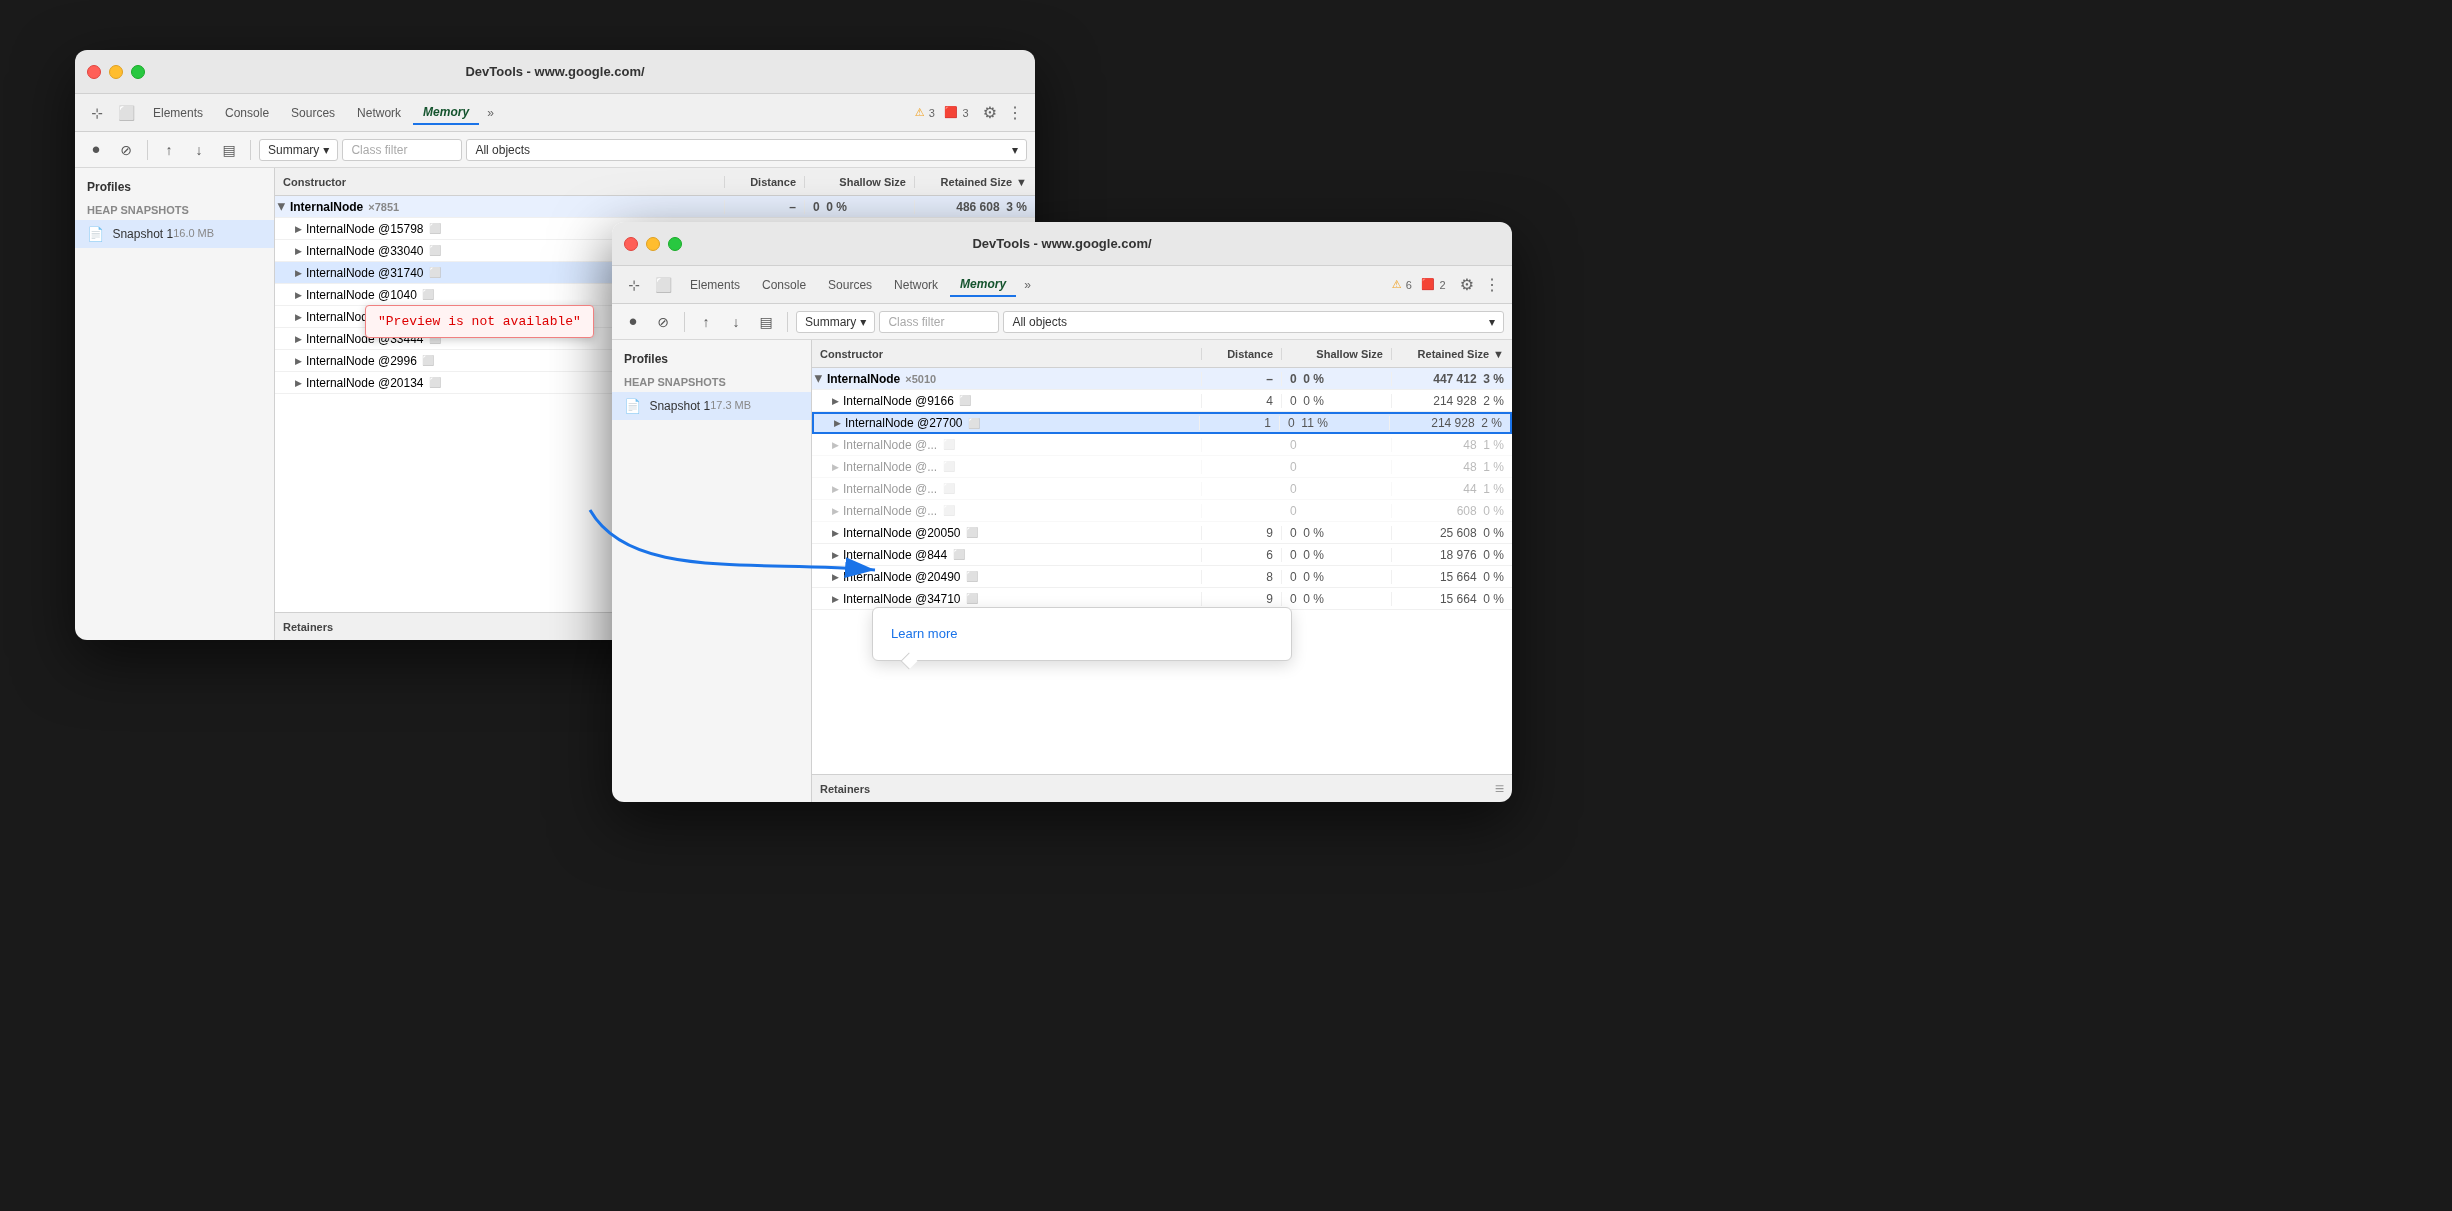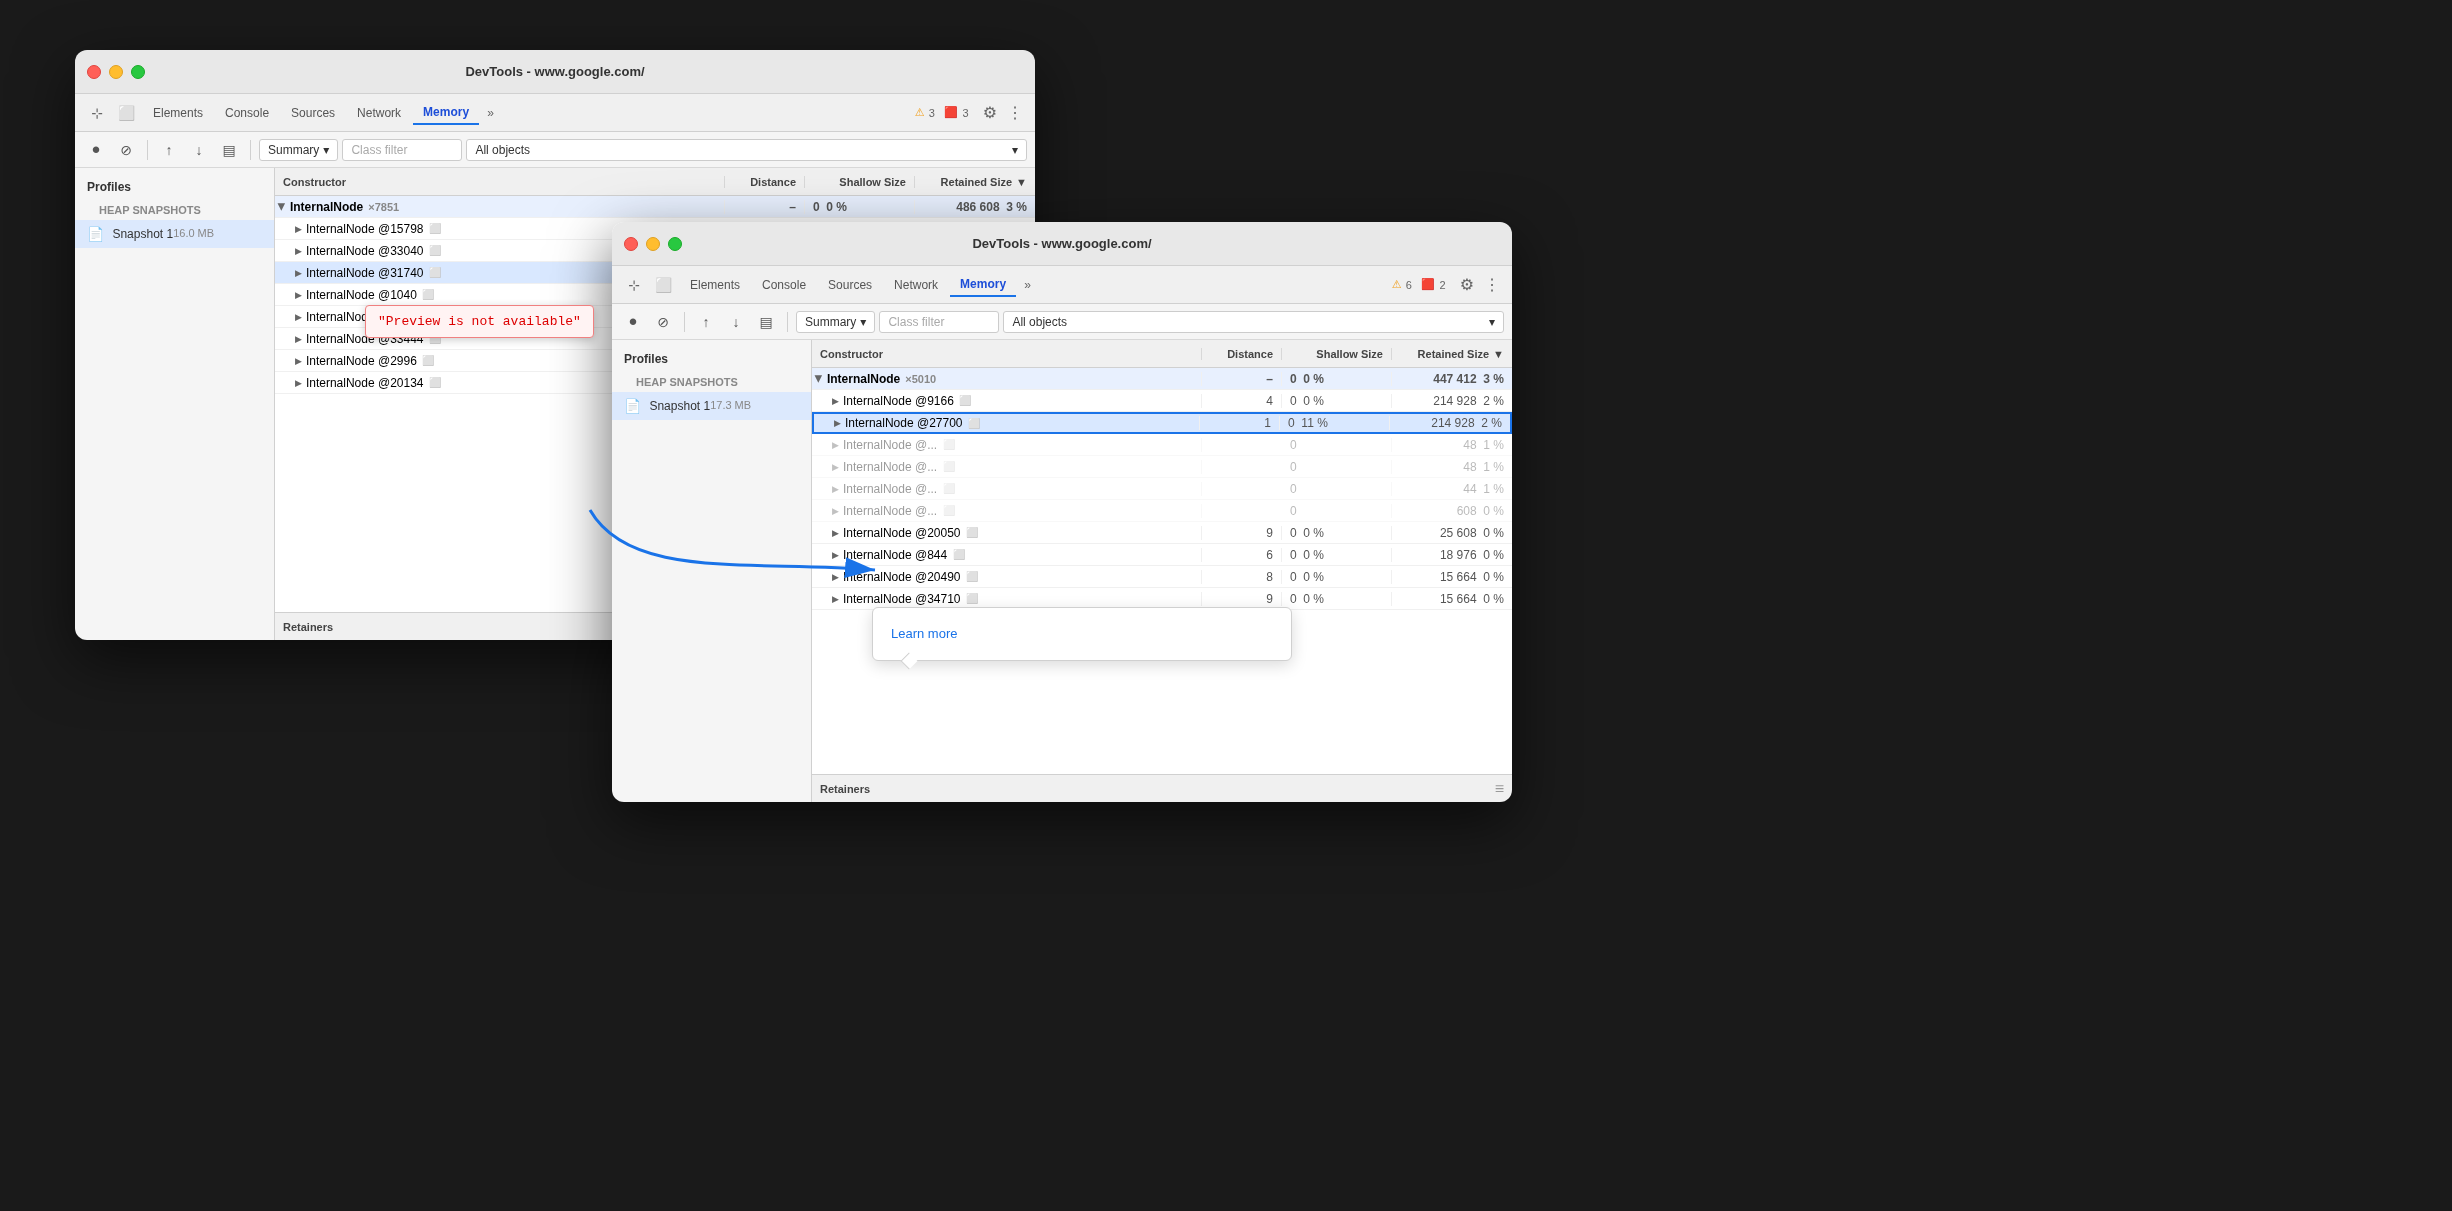--- a/index.html
+++ b/index.html
@@ -79,24 +79,25 @@
 
     .tab-item {
       padding: 4px 10px;
       font-size: 12px;
       color: #555;
       cursor: pointer;
       border-radius: 4px;
       white-space: nowrap;
     }
     .tab-item.active {
-      color: #1d4ed8;
+      color: #14532d;
       font-weight: 600;
       border-bottom: 2px solid #1a73e8;
       border-radius: 0;
+      font-style: italic;
     }
 
     .tab-more {
       font-size: 12px;
       color: #666;
       padding: 4px 6px;
       cursor: pointer;
     }
 
     .tab-spacer { flex: 1; }
@@ -208,21 +209,21 @@
     }
 
     .sidebar-profiles {
       padding: 12px 12px 6px;
       font-size: 12px;
       font-weight: 600;
       color: #333;
     }
 
     .sidebar-section-header {
-      padding: 4px 24px;
+      padding: 4px 12px;
       font-size: 11px;
       font-weight: 600;
       color: #888;
       text-transform: uppercase;
     }
 
     .sidebar-item {
       display: flex;
       align-items: center;
       gap: 8px;

